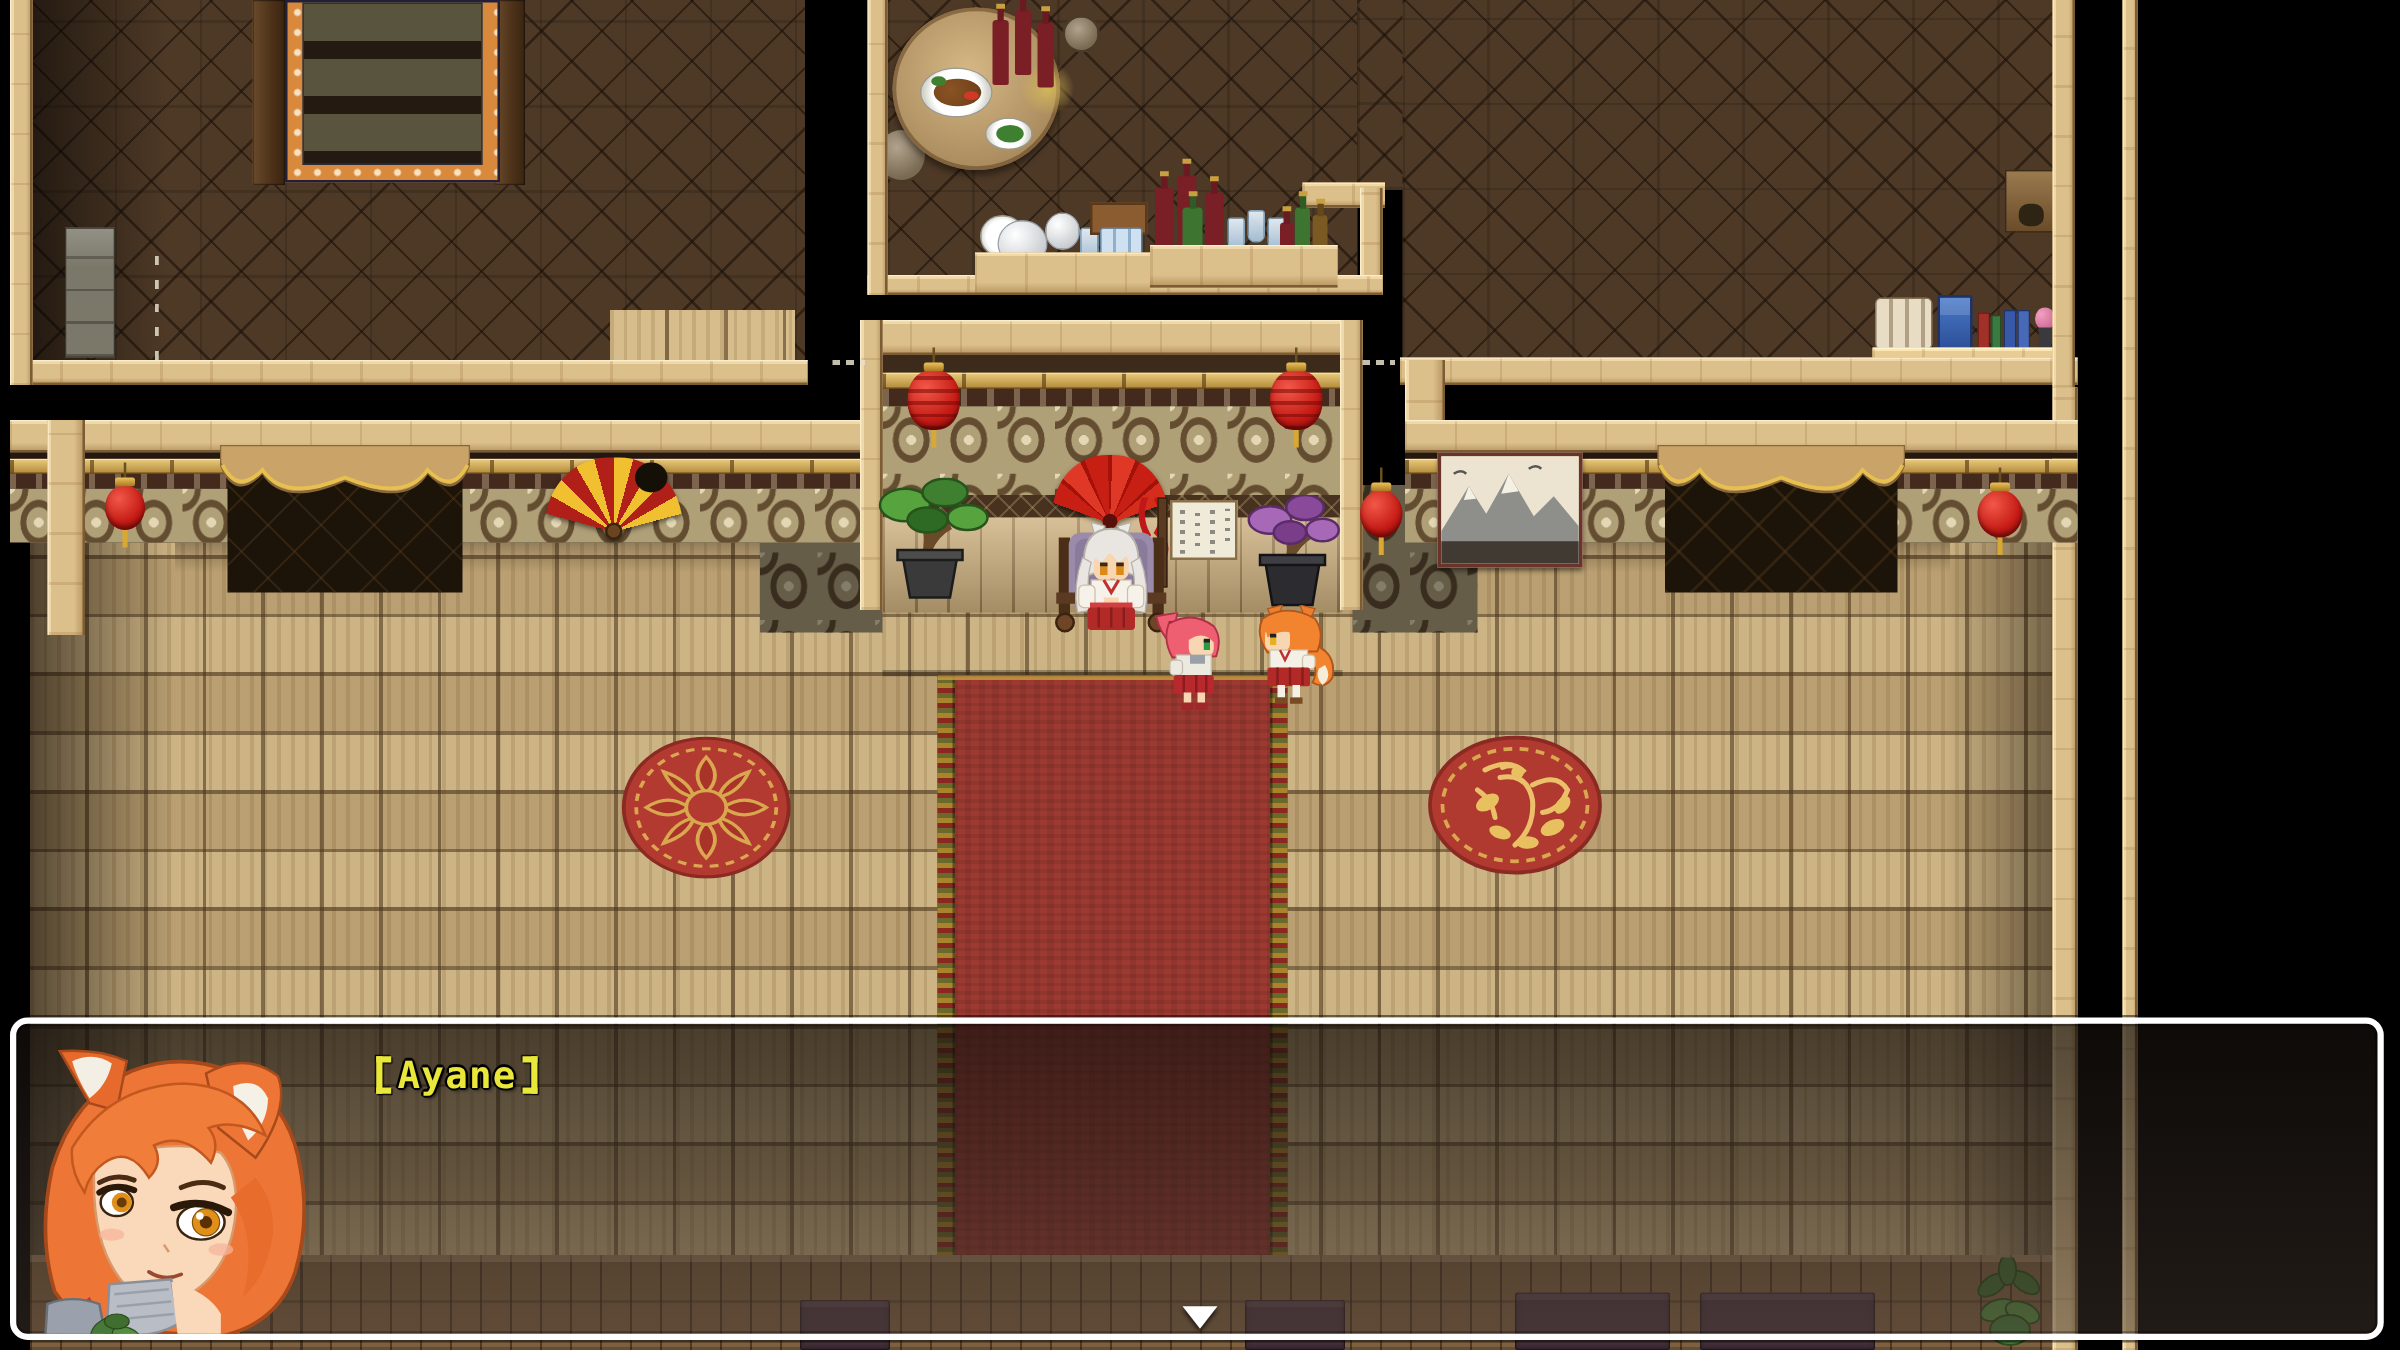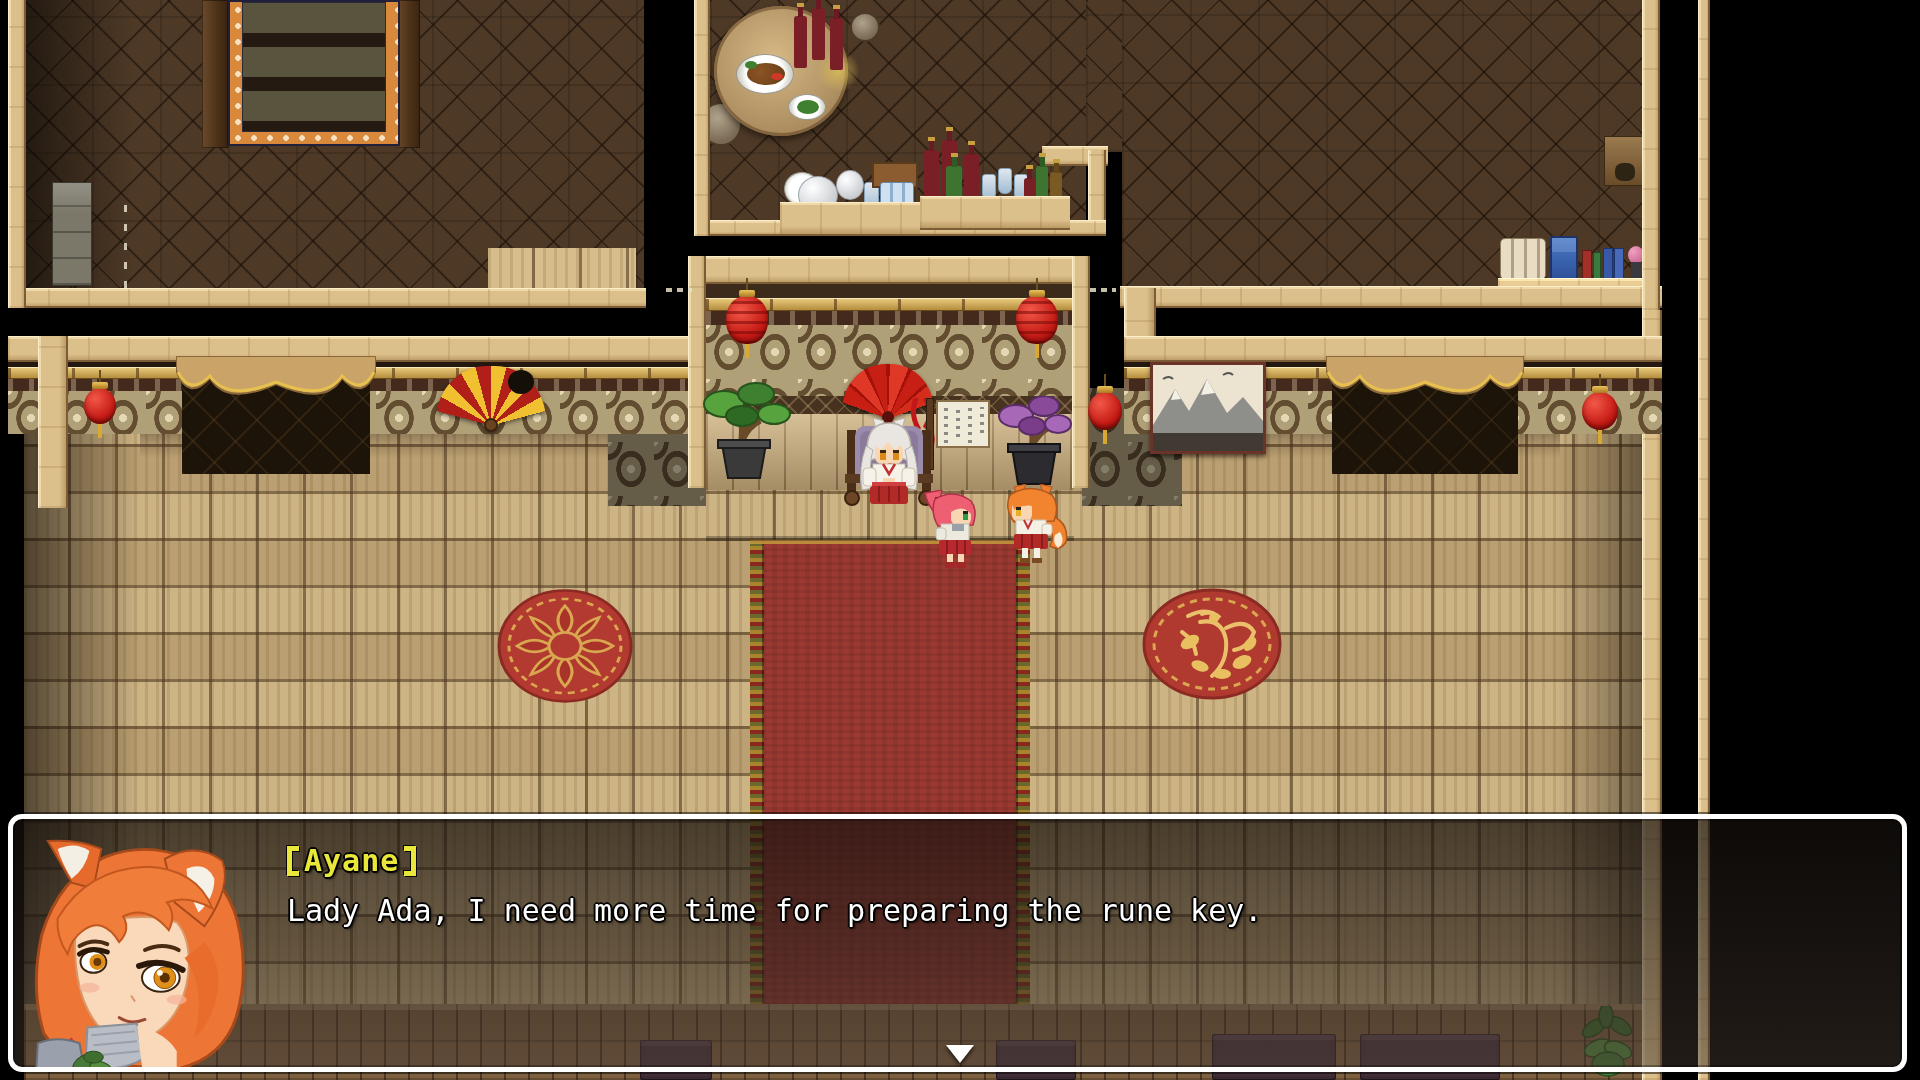--- a/index.html
+++ b/index.html
@@ -500,22 +500,21 @@
       <path d="M110,188 Q140,196 150,214 L150,238 L116,238 Z" fill="#fad8ba"></path>
       <path d="M44,200 L66,238 L50,238 L32,212 Z" fill="#c93434"></path>
       <path d="M10,206 Q30,198 52,206 L58,238 L8,238 Z" fill="#9aa0ac" stroke="#6a7078" stroke-width="2"></path>
       <g fill="#46793a" stroke="#2a4c1e">
         <ellipse cx="58" cy="226" rx="14" ry="8" transform="rotate(-30 58 226)"></ellipse>
         <ellipse cx="74" cy="232" rx="12" ry="7" transform="rotate(20 74 232)" fill="#548c40"></ellipse>
         <ellipse cx="66" cy="220" rx="10" ry="6" fill="#3f6e30"></ellipse>
       </g>
     </svg>
 
-    <div style="left:274px;top:24px;height:40px;">
+    <div style="left:288px;top:24px;height:40px;">
       <span class="bracket open" style="position:relative;"></span><span class="speaker-name" style="position:relative;">Ayane</span><span class="bracket close" style="position:relative;"></span>
     </div>
 
-    <div class="dialogue-line" style="left:274px;top:74px;">Lady Ada, I need more time for preparing the rune key.</div>
 
     <div id="continue-cursor" style="left:933px;bottom:4px;"></div>
   </div>
 
 </div>
 
 </body></html>

